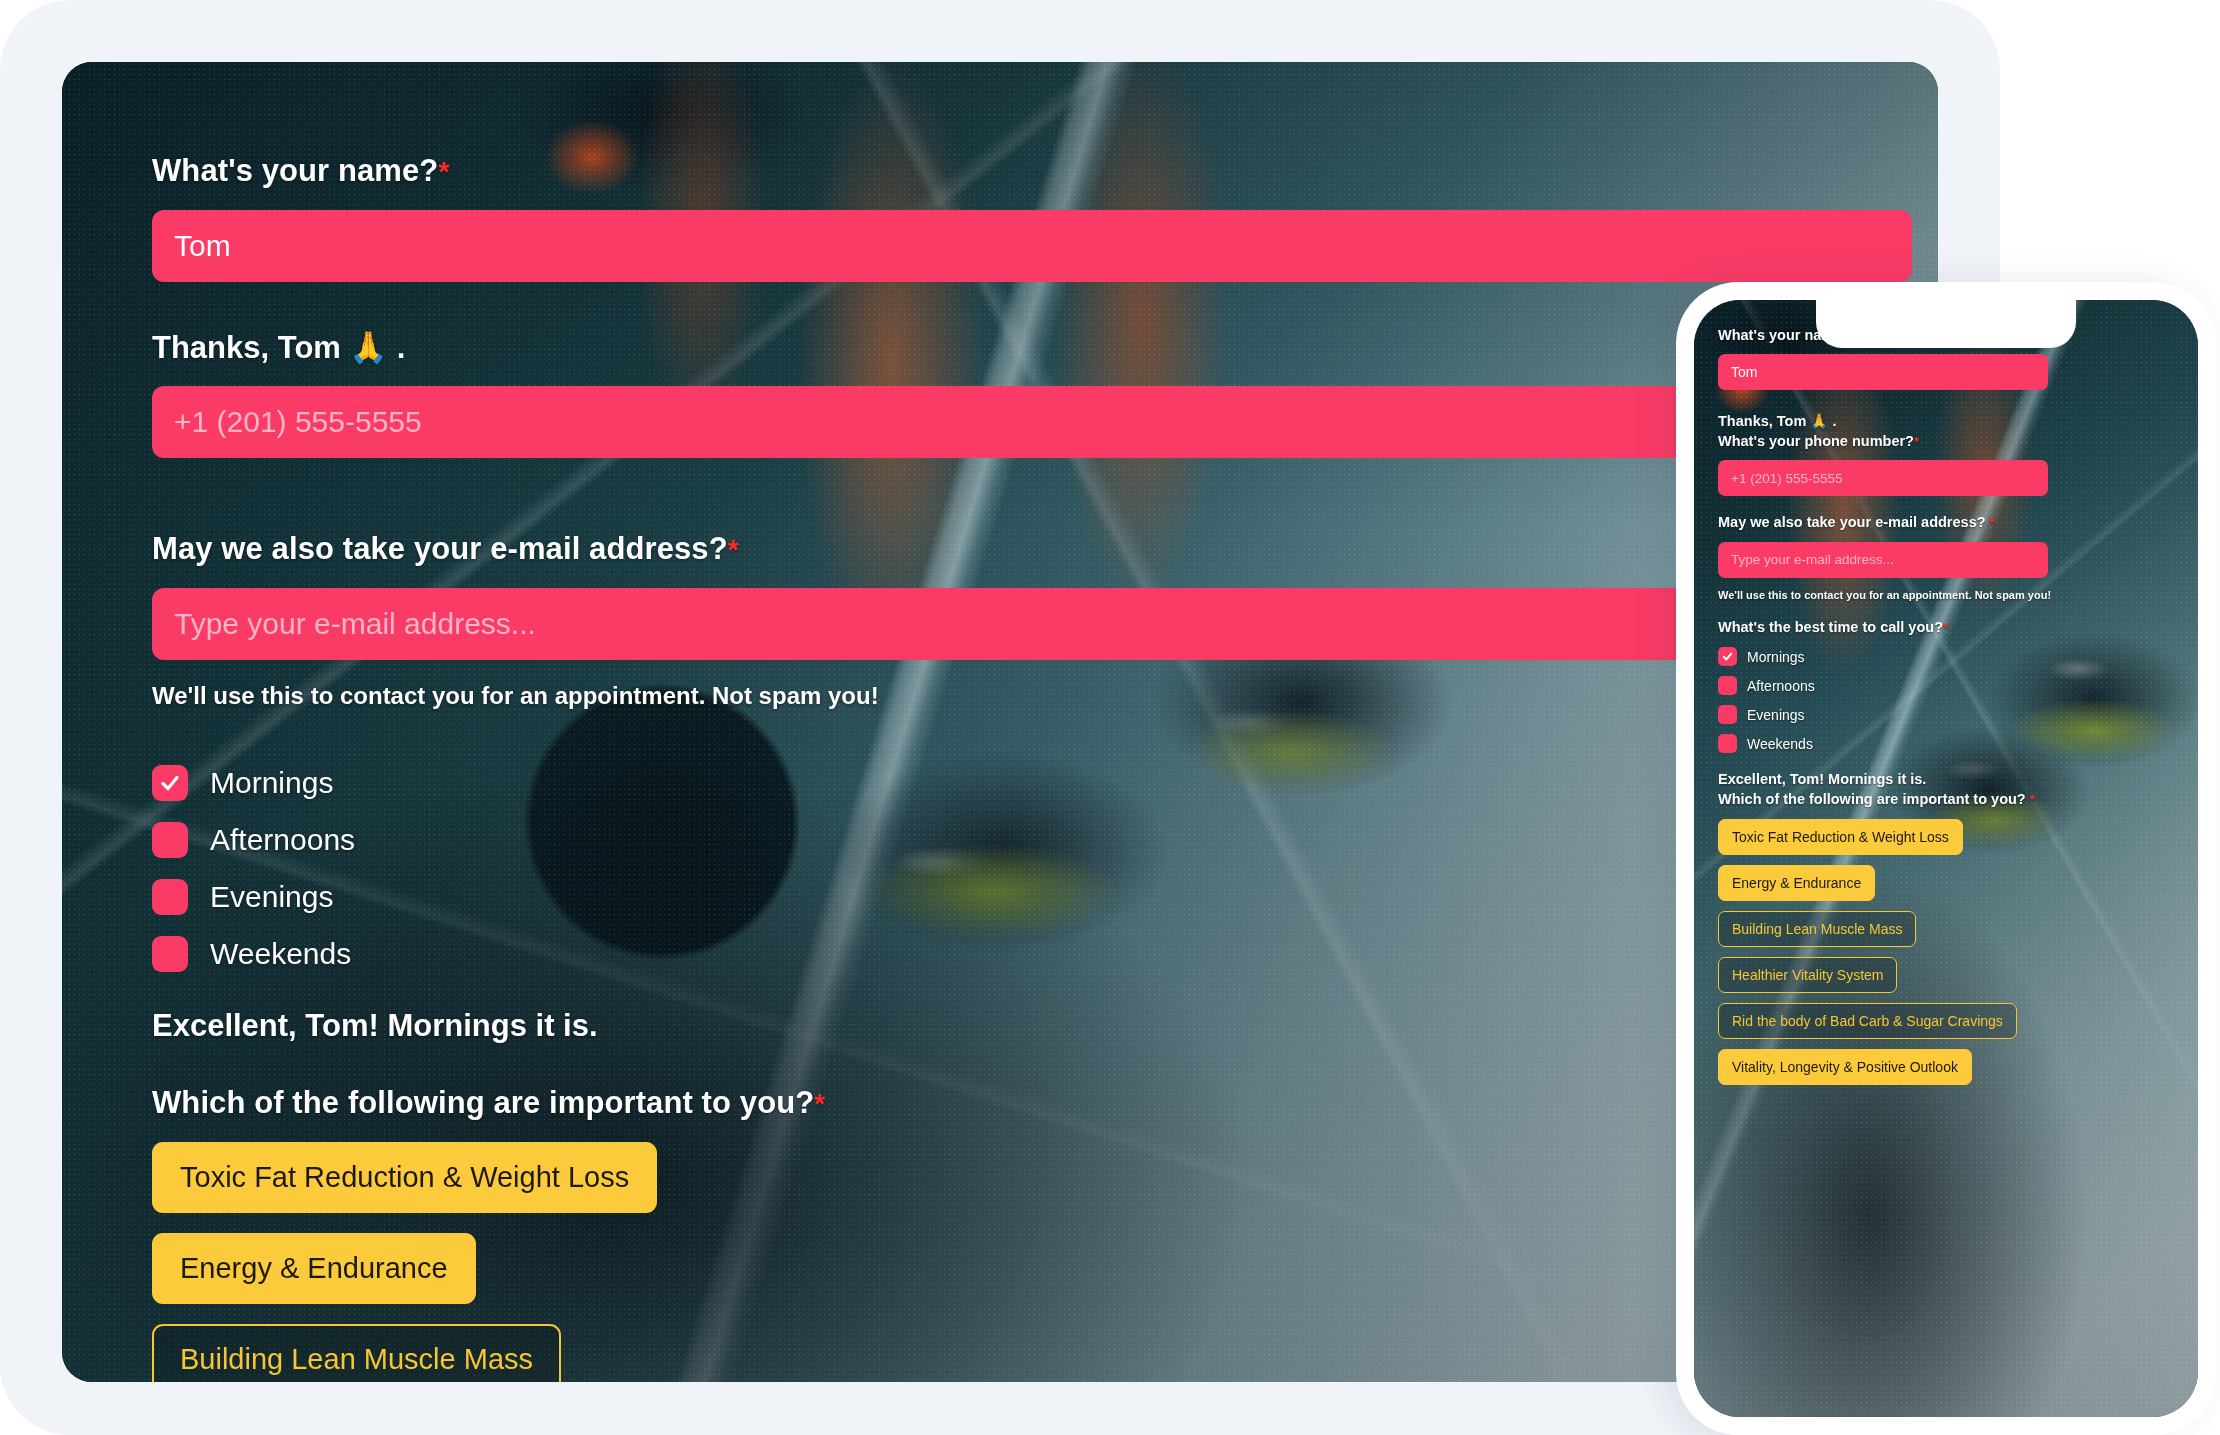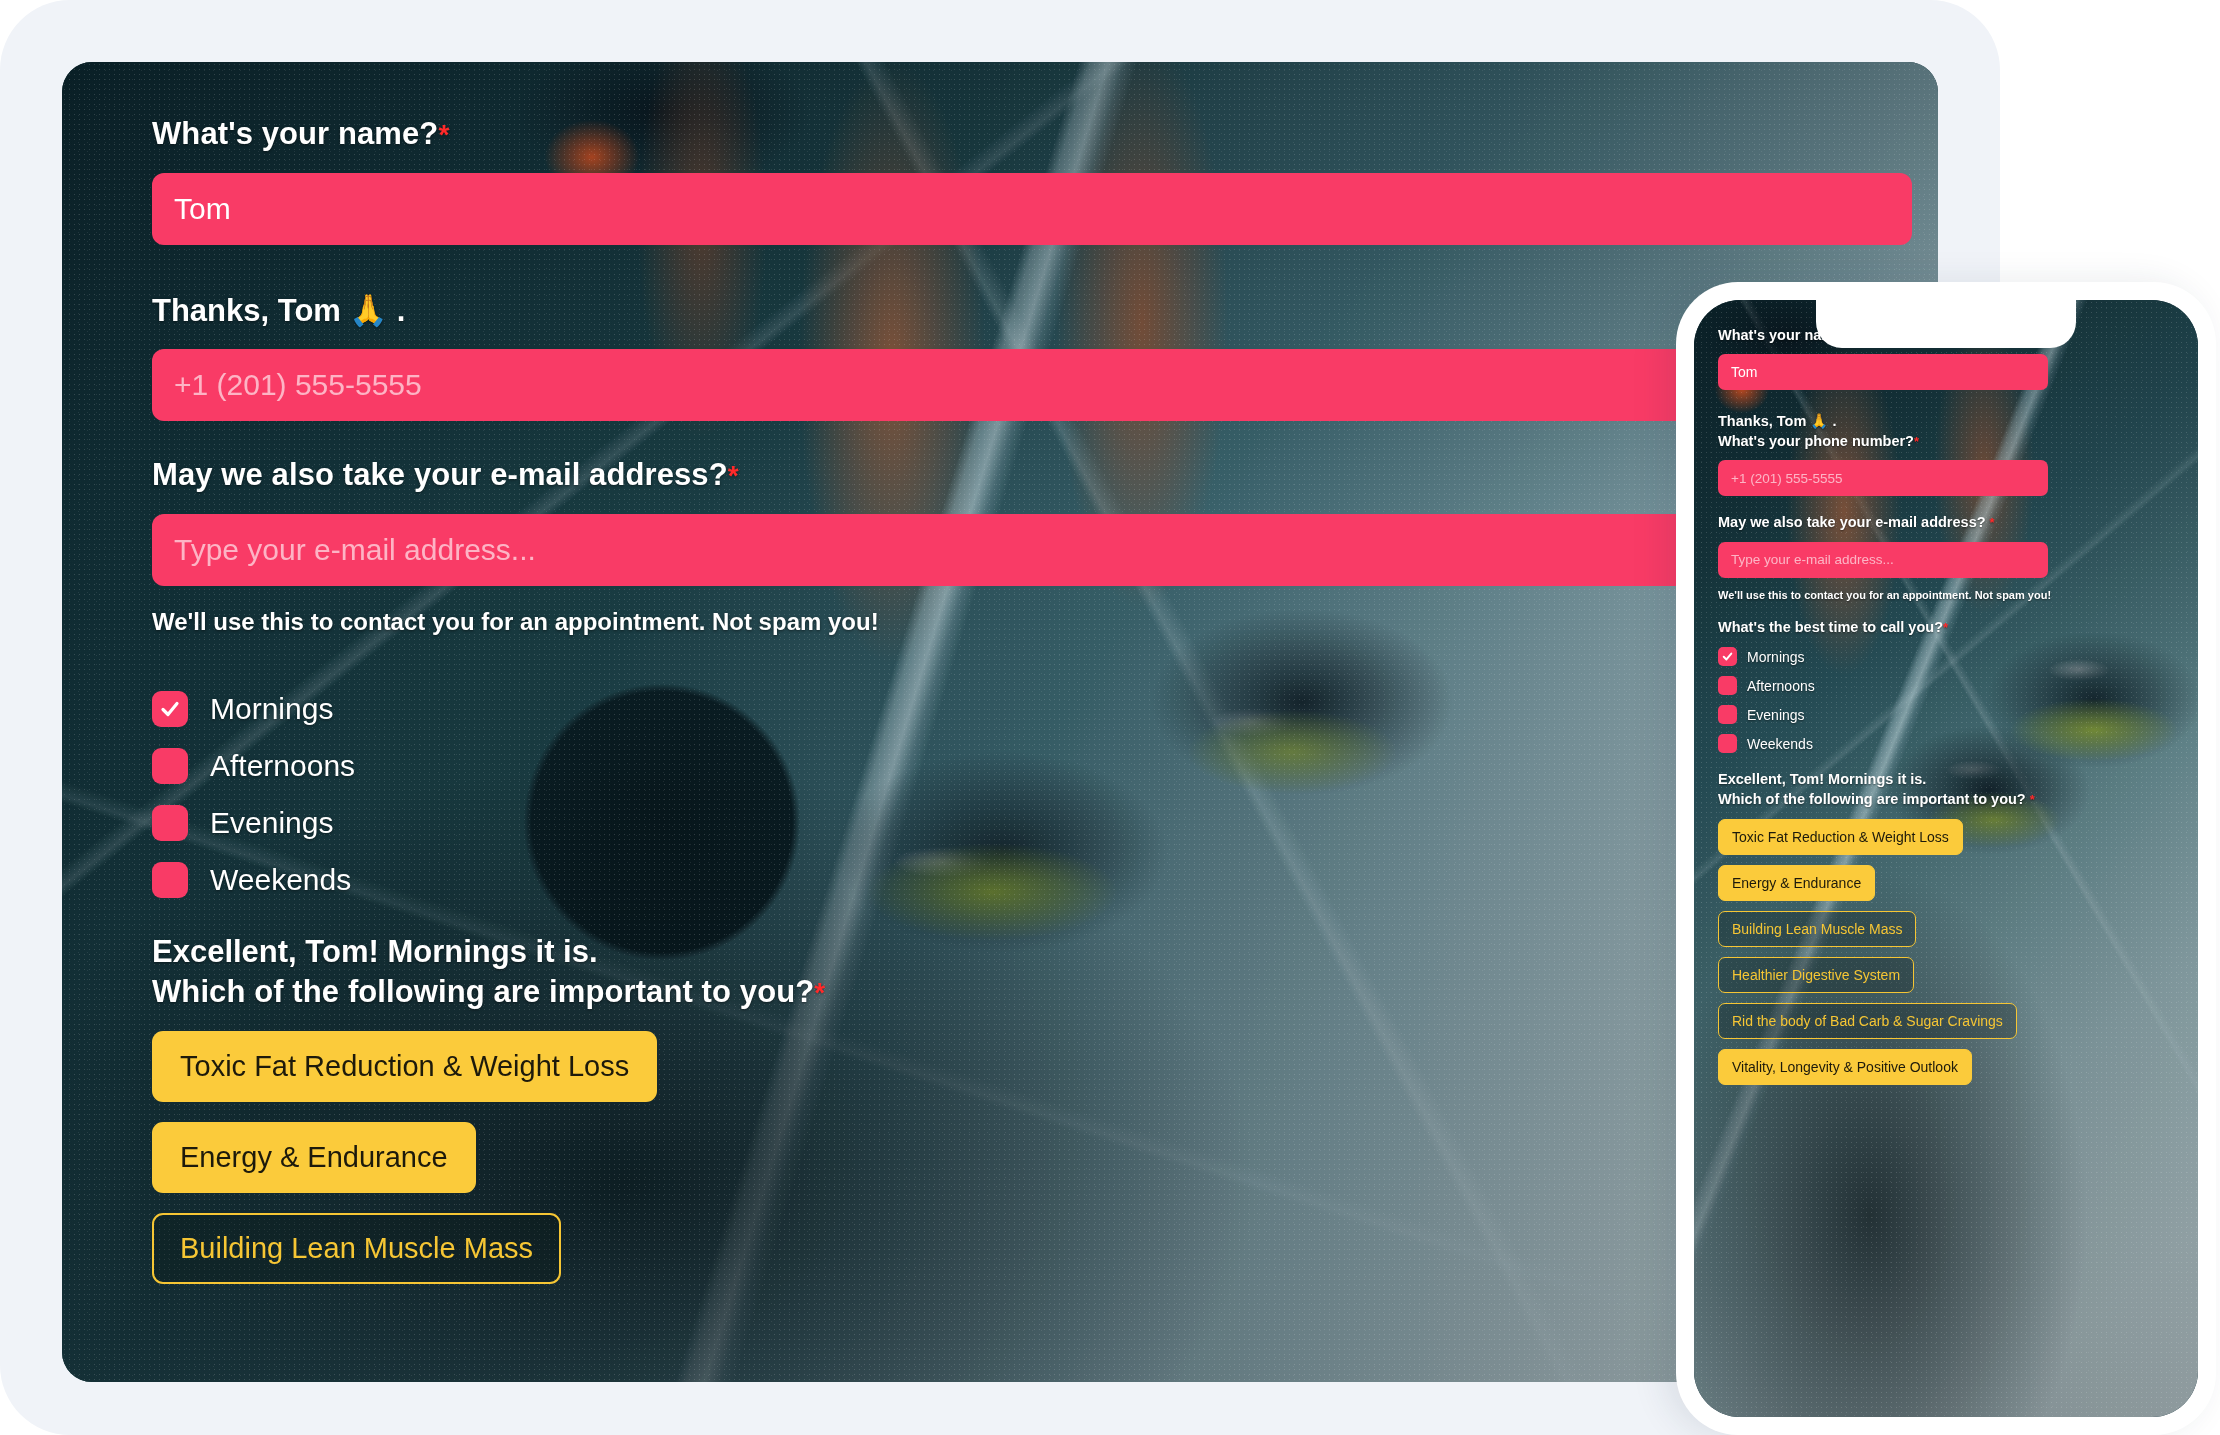--- a/index.html
+++ b/index.html
@@ -102,20 +102,21 @@
     top: 52px;
     width: 1760px;
   }
   .q {
     color: #ffffff;
     font-size: 31px;
     font-weight: 700;
     letter-spacing: .1px;
     text-shadow: 0 1px 3px rgba(0,0,0,.45);
     line-height: 1.28;
+    margin-top: 37px;
   }
   .req { color: #ff2a2a; font-size: 28px; font-weight: 700; }
   .thanks {
     color: #ffffff;
     font-size: 31px;
     font-weight: 700;
     text-shadow: 0 1px 3px rgba(0,0,0,.45);
     line-height: 1.28;
   }
   .field {
@@ -448,21 +449,21 @@
 
         <div class="pq">Excellent, Tom! Mornings it is.</div>
         <div class="pq">
           <span>Which of the following are important to you?</span> <span class="preq">*</span>
         </div>
 
         <div>
           <div><span class="popt sel">Toxic Fat Reduction &amp; Weight Loss</span></div>
           <div><span class="popt sel">Energy &amp; Endurance</span></div>
           <div><span class="popt unsel">Building Lean Muscle Mass</span></div>
-          <div><span class="popt unsel">Healthier Digestive System</span></div>
+          <div><span class="popt unsel">Healthier Vitality System</span></div>
           <div><span class="popt unsel">Rid the body of Bad Carb &amp; Sugar Cravings</span></div>
           <div><span class="popt sel">Vitality, Longevity &amp; Positive Outlook</span></div>
         </div>
 
       </div>
     </div>
   </div>
 
 </div>
 

